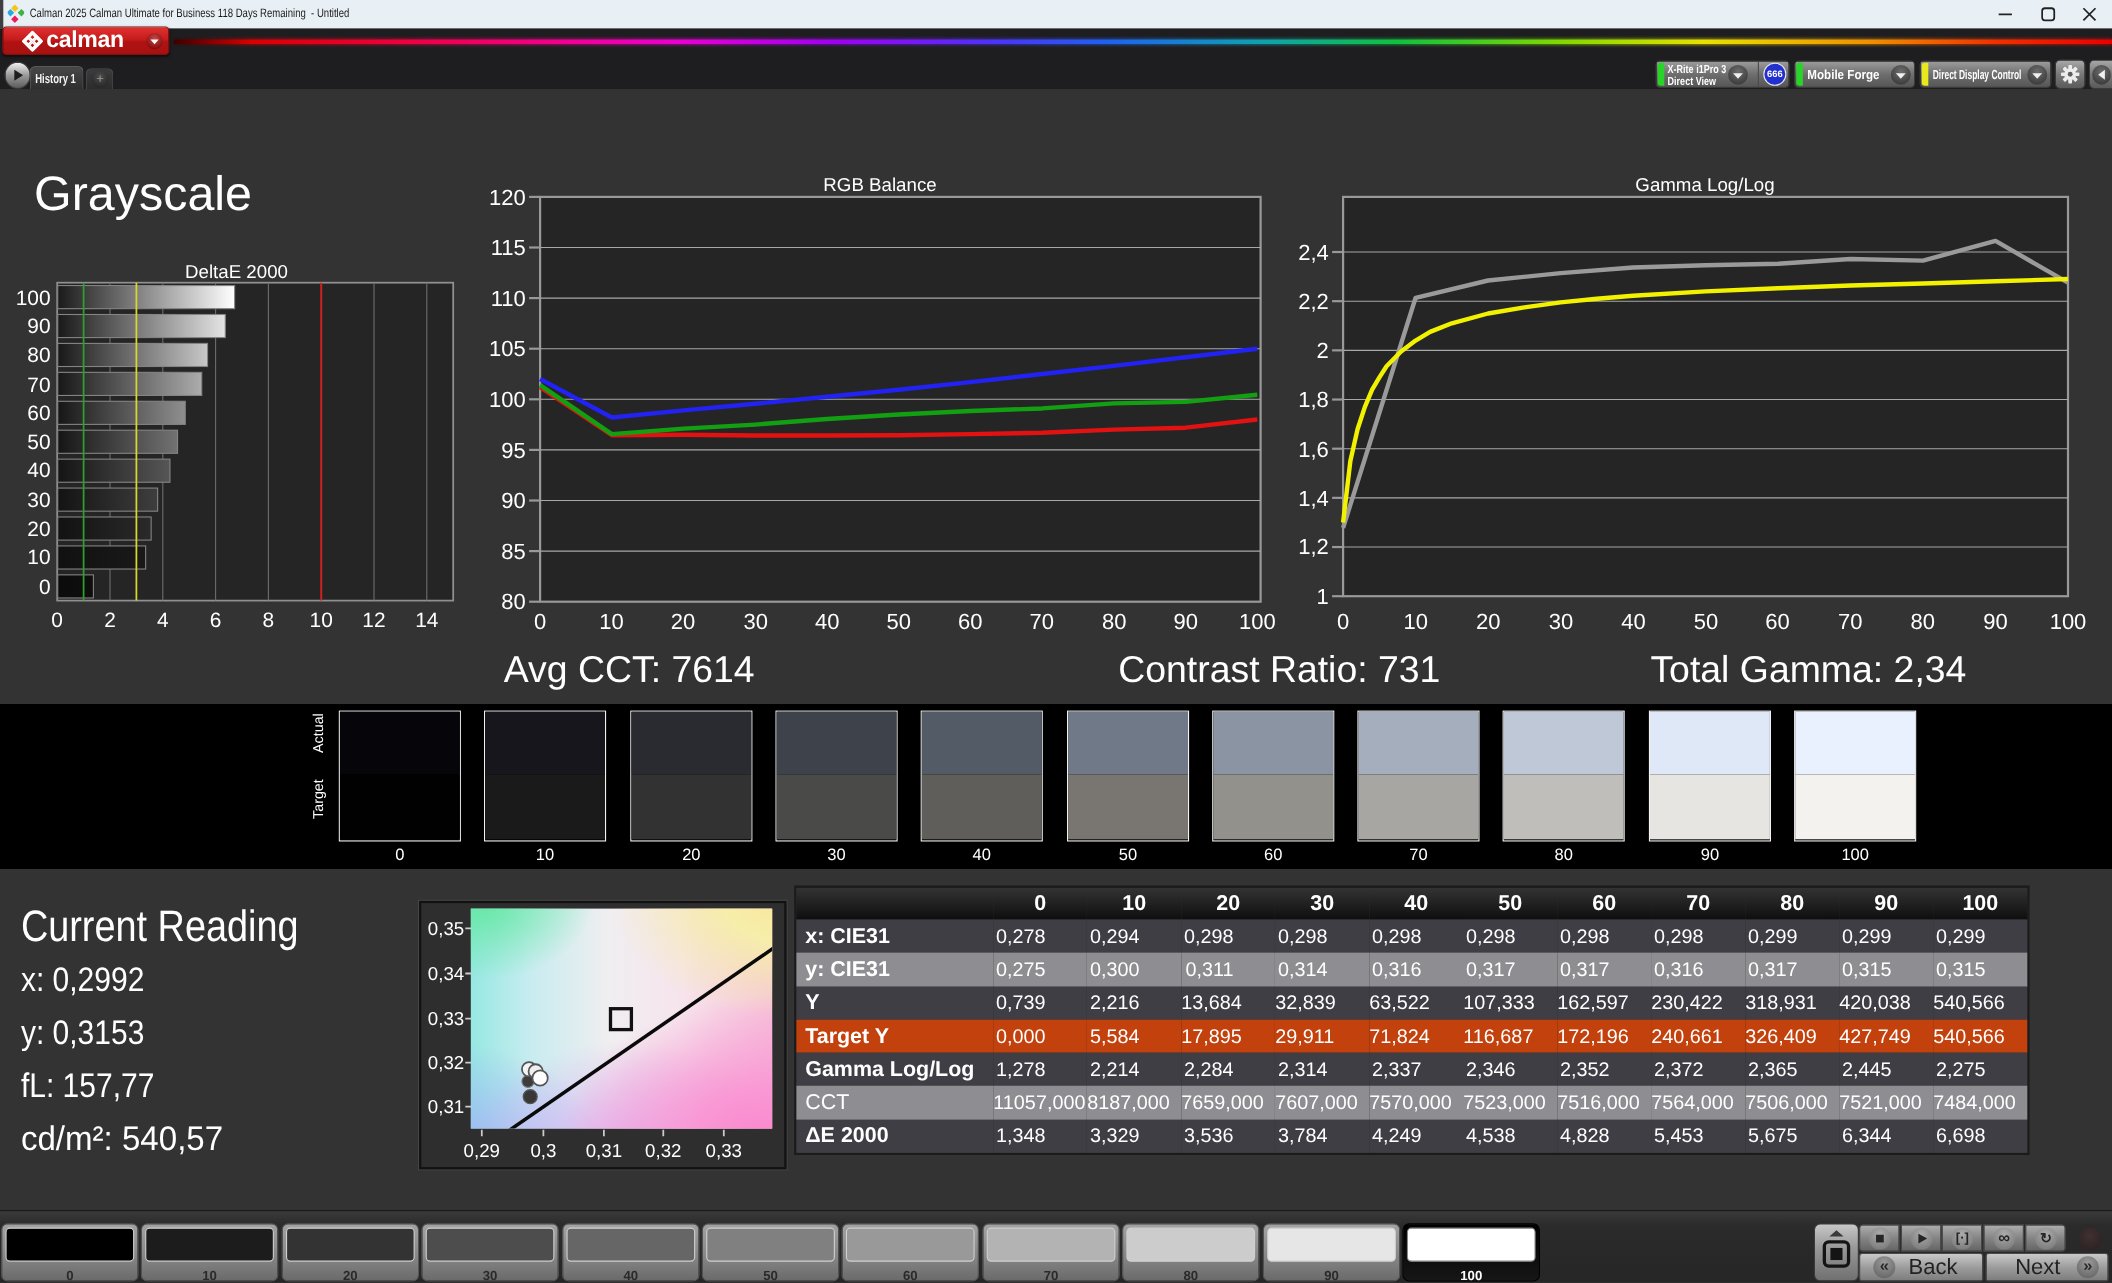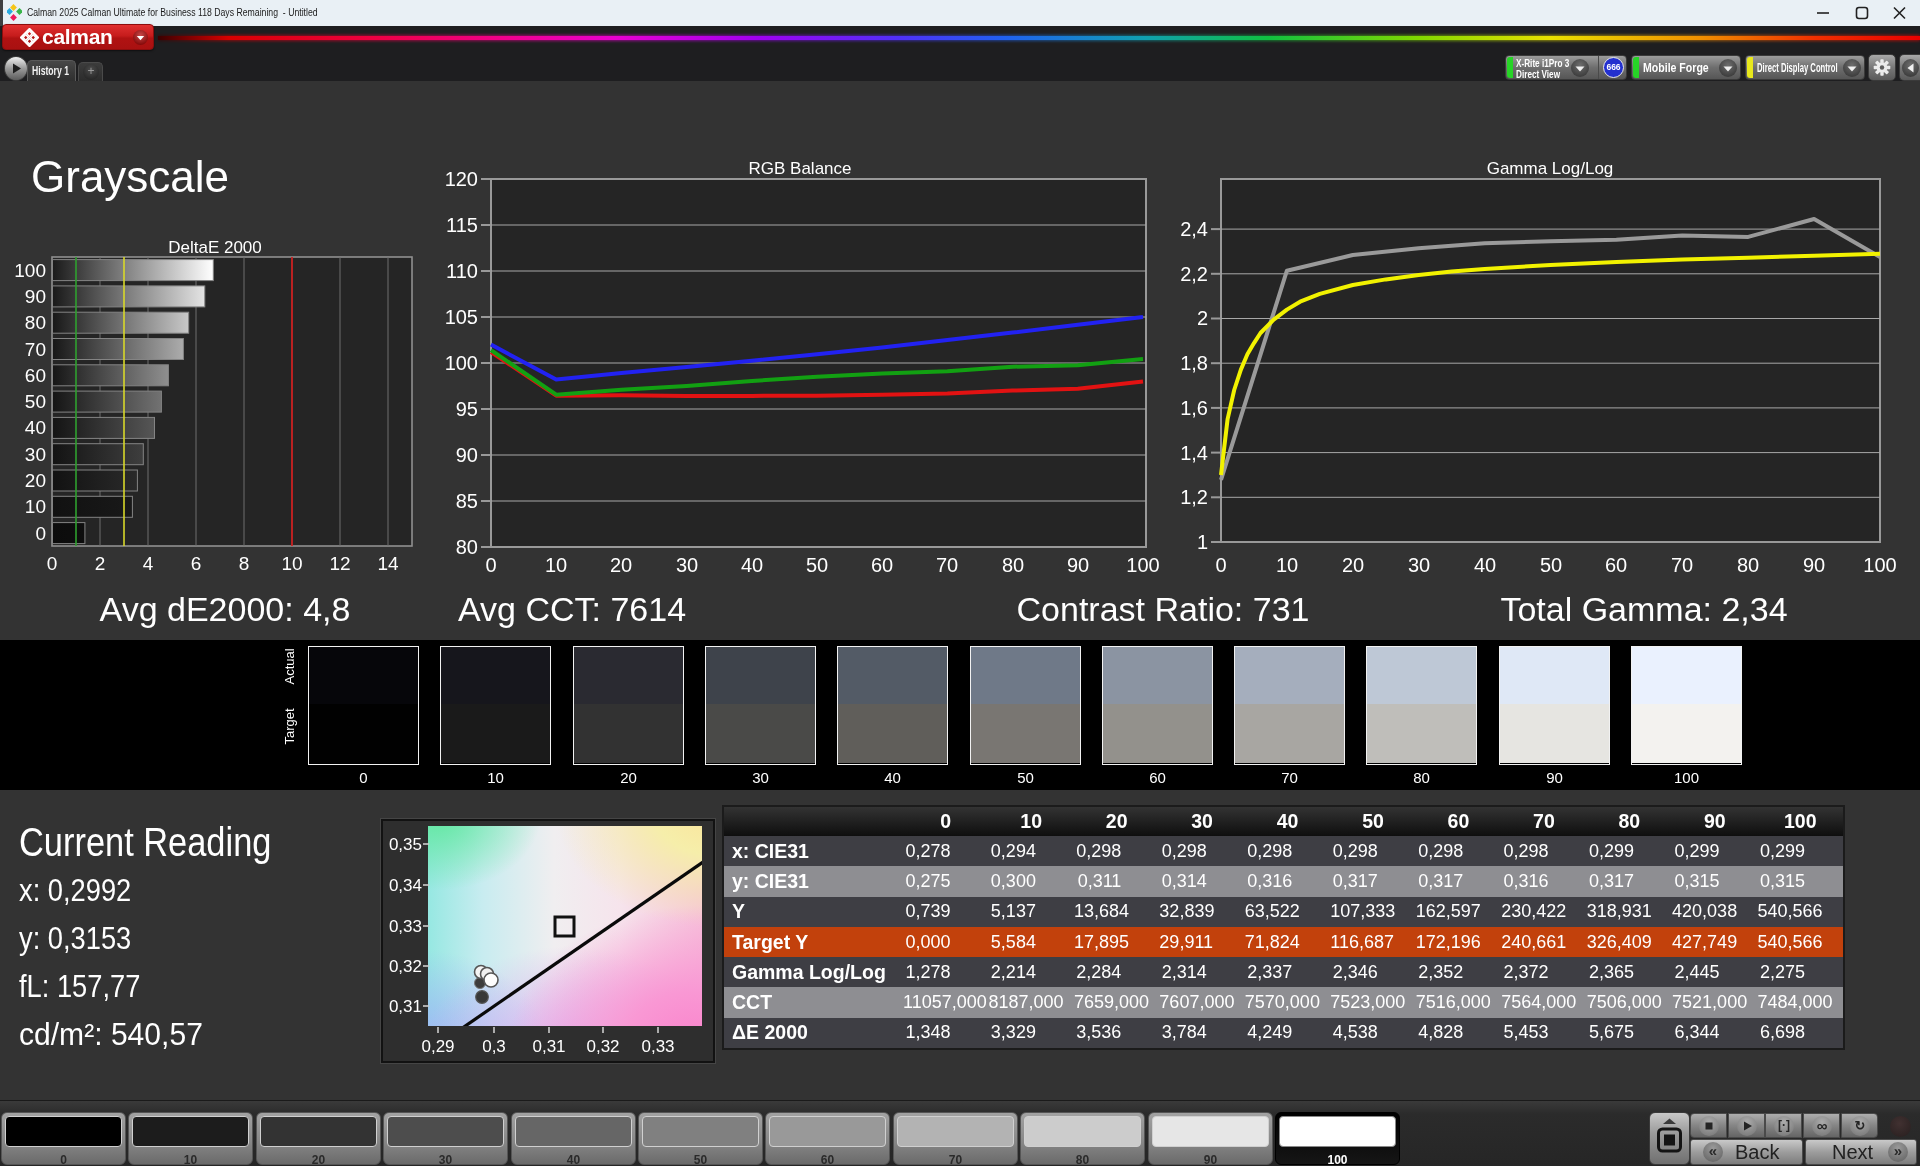--- a/index.html
+++ b/index.html
@@ -317,21 +317,20 @@
         <text x="1485" y="572">40</text>
         <text x="1551" y="572">50</text>
       <text x="1616" y="572">60</text>
         <text x="1682" y="572">70</text>
         <text x="1748" y="572">80</text>
       <text x="1814" y="572">90</text>
         <text x="1880" y="572">100</text>
     </g>
   </svg>
 
-  <div class="abs" style="left:0;top:590px;width:450px;text-align:center;color:#fff;font-size:34px">Avg dE2000: 4,8</div>
   <div class="abs" style="left:458px;top:590px;width:450px;text-align:left;color:#fff;font-size:34px">Avg CCT: 7614</div>
   <div class="abs" style="left:938px;top:590px;width:450px;text-align:center;color:#fff;font-size:34px">Contrast Ratio: 731</div>
   <div class="abs" style="left:1419px;top:590px;width:450px;text-align:center;color:#fff;font-size:34px">Total Gamma: 2,34</div>
   <div class="abs" id="bottombar"></div>
 
   <div class="abs" style="left:0;top:640px;width:1920px;height:150px;background:#000"></div>
   <div class="abs" style="left:282px;top:652px;width:15px;height:50px;color:#fff;font-size:13px;transform:rotate(-90deg);transform-origin:center;white-space:nowrap;text-align:center;line-height:50px">Actual</div>
   <div class="abs" style="left:282px;top:712px;width:15px;height:50px;color:#fff;font-size:13px;transform:rotate(-90deg);transform-origin:center;white-space:nowrap;text-align:center;line-height:50px">Target</div>
   <div class="abs" style="left:308px;top:646px;width:111px;height:119px;border:1.5px solid #f2f2f2">
       <div style="height:57px;background:#06060a"></div>
@@ -517,21 +516,21 @@
             <td class="tv">0,317</td>
             <td class="tv">0,317</td>
             <td class="tv">0,316</td>
             <td class="tv">0,317</td>
             <td class="tv">0,315</td>
             <td class="tv">0,315</td>
           </tr>
     <tr style="height:30px;background:#3e3e44">
             <td style="font-weight:bold;padding-left:8px">Y</td>
             <td class="tv">0,739</td>
-            <td class="tv">5,137</td>
+            <td class="tv">2,216</td>
             <td class="tv">13,684</td>
             <td class="tv">32,839</td>
             <td class="tv">63,522</td>
             <td class="tv">107,333</td>
             <td class="tv">162,597</td>
             <td class="tv">230,422</td>
             <td class="tv">318,931</td>
             <td class="tv">420,038</td>
             <td class="tv">540,566</td>
           </tr>
@@ -557,21 +556,21 @@
             <td class="tv">2,314</td>
             <td class="tv">2,337</td>
             <td class="tv">2,346</td>
             <td class="tv">2,352</td>
             <td class="tv">2,372</td>
             <td class="tv">2,365</td>
             <td class="tv">2,445</td>
             <td class="tv">2,275</td>
           </tr>
     <tr style="height:30px;background:#8e8e92">
-            <td style="font-weight:bold;padding-left:8px">CCT</td>
+            <td style="font-weight:normal;padding-left:8px">CCT</td>
             <td class="tv">11057,000</td>
             <td class="tv">8187,000</td>
             <td class="tv">7659,000</td>
             <td class="tv">7607,000</td>
             <td class="tv">7570,000</td>
             <td class="tv">7523,000</td>
             <td class="tv">7516,000</td>
             <td class="tv">7564,000</td>
             <td class="tv">7506,000</td>
             <td class="tv">7521,000</td>

